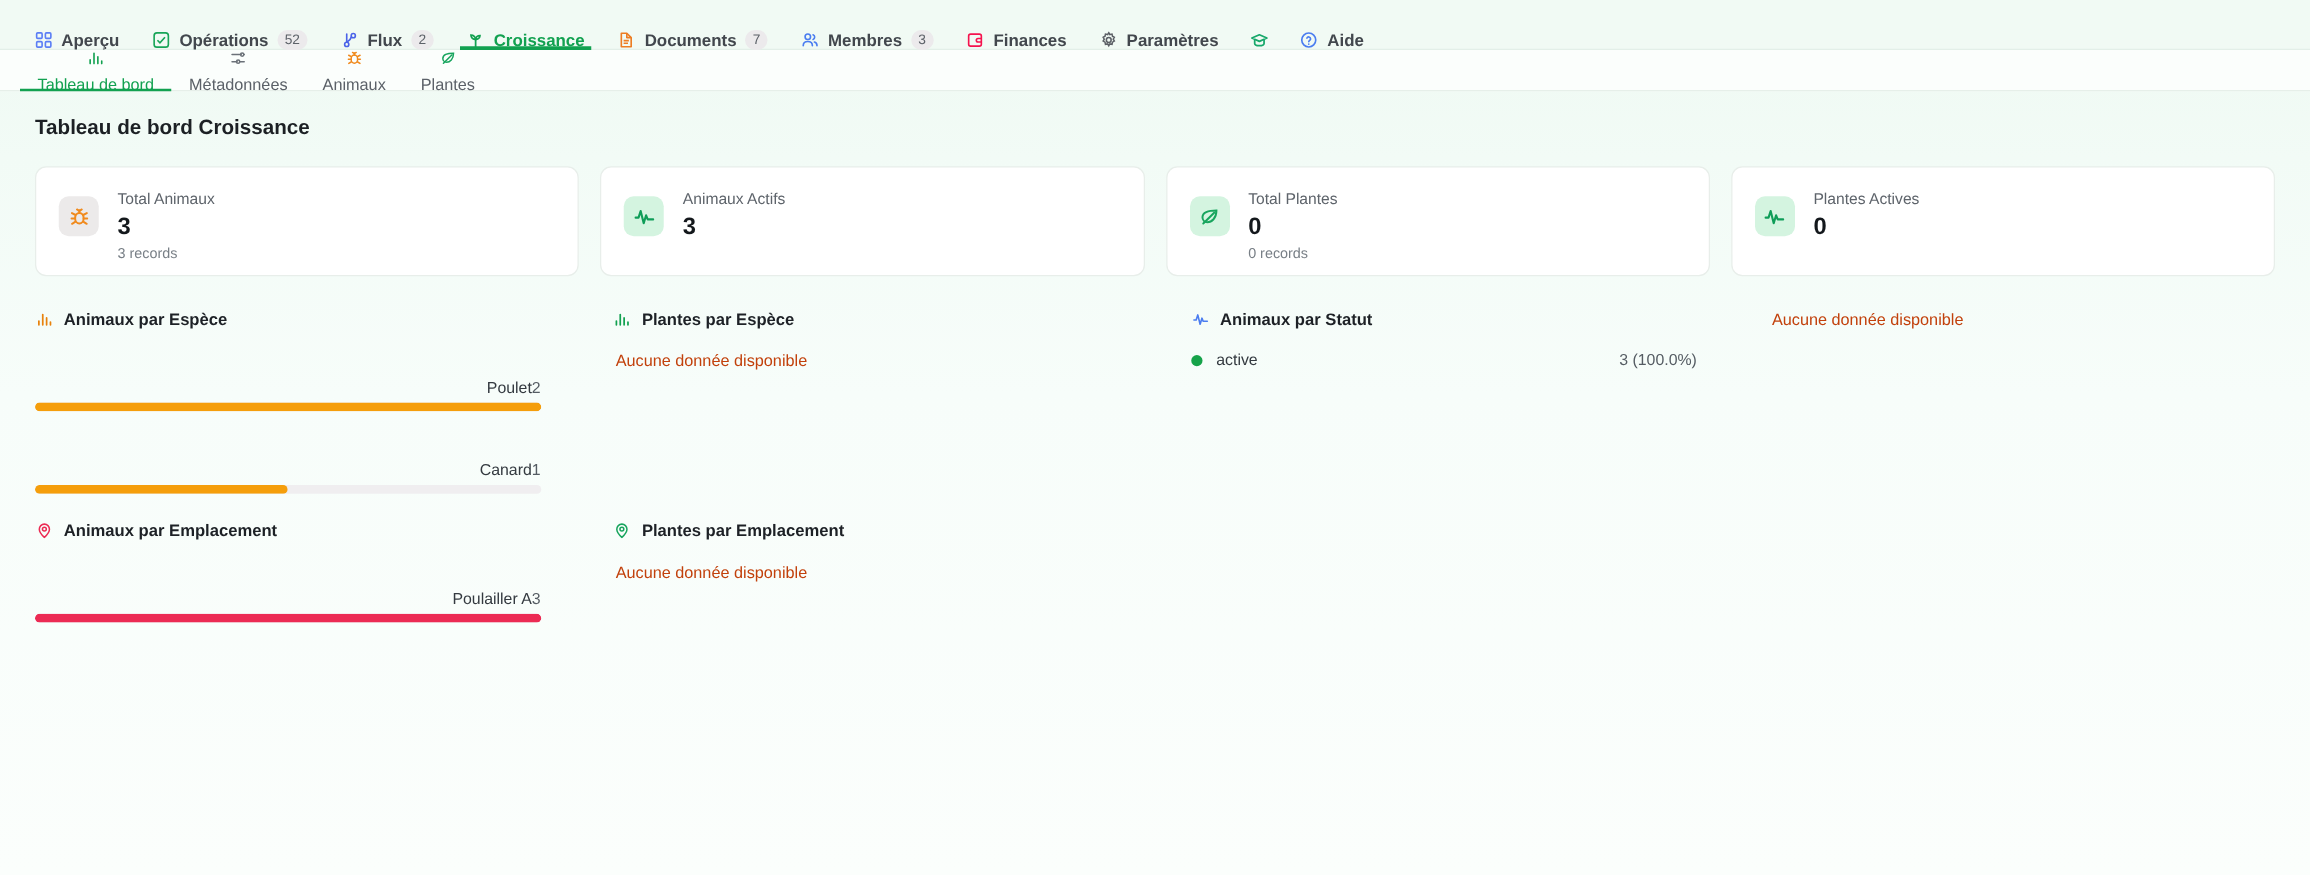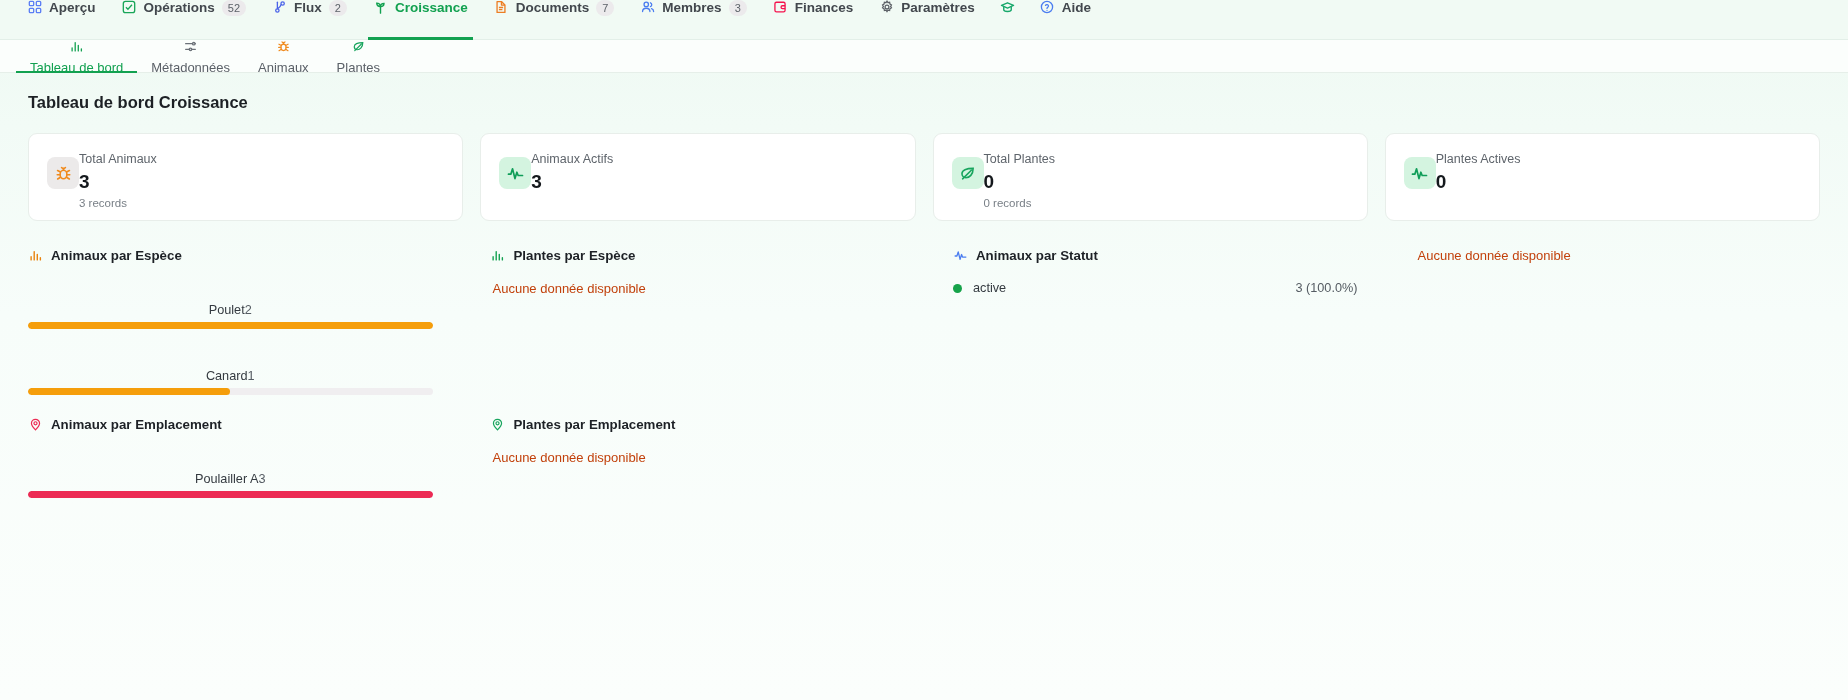--- a/index.html
+++ b/index.html
@@ -23,21 +23,21 @@
     flex: 0 0 40px;
     display: flex;
     align-items: center;
     gap: 0px;
     padding: 0 14px;
     background: #f1faf4;
     border-bottom: 1px solid #e3efe8;
   }
   .nav-item {
     display: flex;
-    align-items: flex-start;
+    align-items: flex-end;
     gap: 7px;
     height: 40px;
     padding: 0 13px;
     font-size: 13.5px;
     font-weight: bold;
     color: #42474d;
     cursor: pointer;
     position: relative;
     white-space: nowrap;
   }
@@ -113,20 +113,21 @@
     margin-bottom: 27px;
   }
   .stat-card {
     background: #ffffff;
     border: 1px solid #e8eeea;
     border-radius: 9px;
     height: 88px;
     padding: 16px 18px;
     display: flex;
     align-items: flex-start;
+    gap: 15px;
   }
   .stat-icon {
     width: 32px; height: 32px;
     border-radius: 8px;
     display: flex; align-items: center; justify-content: center;
     flex: 0 0 32px;
     margin-top: 7px;
   }
   .stat-icon.grey { background: #eceaea; }
   .stat-icon.green { background: #d4f4e0; }
@@ -150,21 +151,21 @@
     margin-bottom: 18px;
   }
   .chart-head .ico { display: flex; width: 14px; height: 14px; align-items: center; justify-content: center; }
   .chart-title { font-size: 13.3px; font-weight: bold; color: #1d2126; }
   .empty-msg { font-size: 13px; color: #c2410c; padding-left: 2px; }
 
   .bar-row { margin-bottom: 14px; max-width: 726px; }
   .bar-row:last-child { margin-bottom: 0; }
   .bar-label-line {
     display: flex;
-    justify-content: center;
+    justify-content: flex-end;
     align-items: baseline;
     font-size: 12.7px;
     color: #343a40;
     margin-bottom: 5px;
     margin-top: 40px;
   }
   .bar-count { color: #555c63; }
   .bar-track {
     height: 7px;
     border-radius: 4px;

